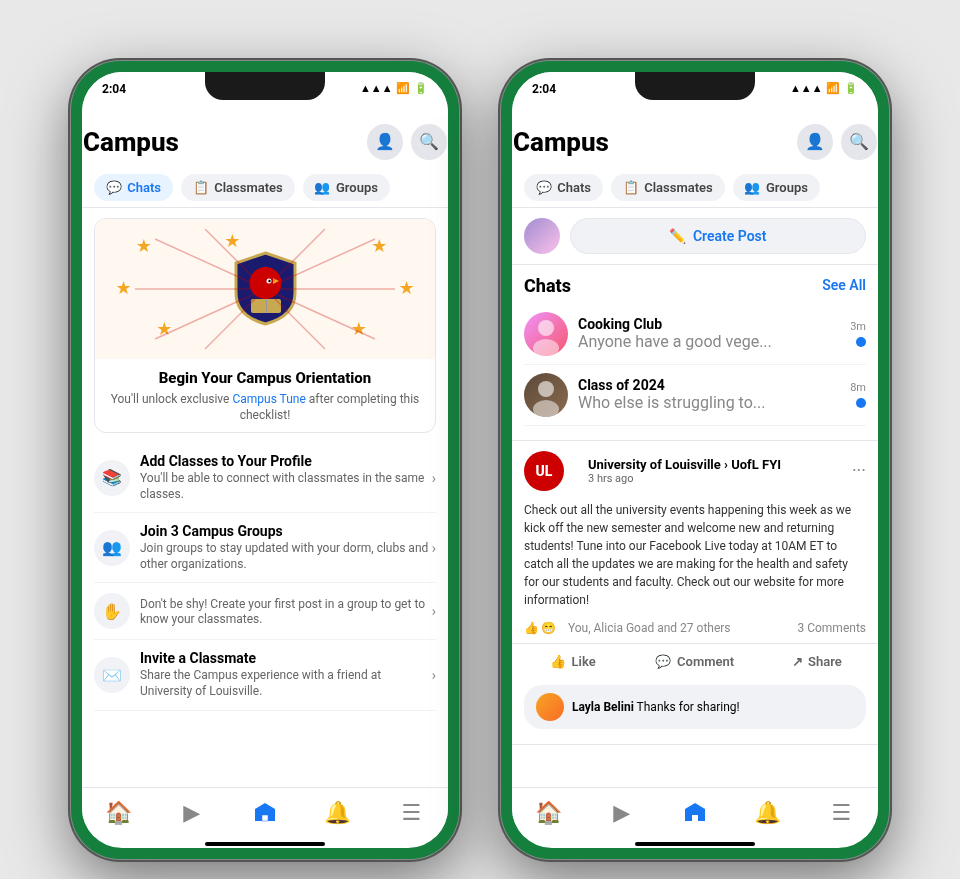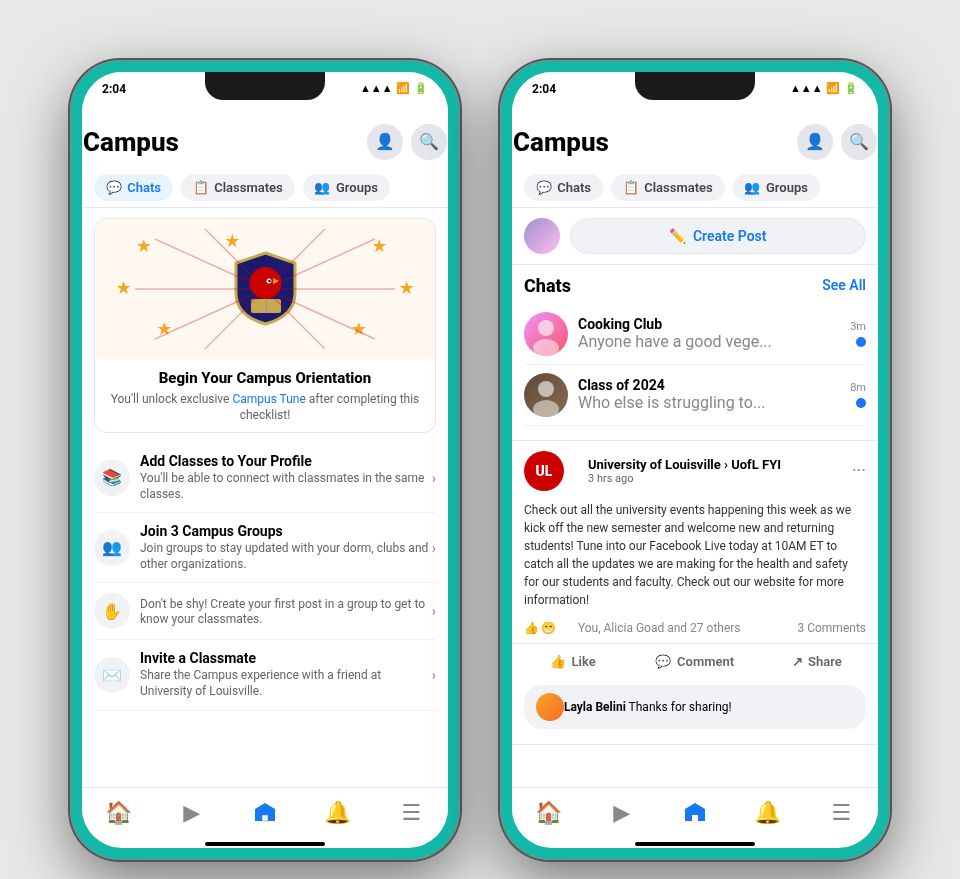--- a/index.html
+++ b/index.html
@@ -17,21 +17,21 @@
       gap: 40px;
       align-items: center;
       background: #e8e8e8;
       width: 960px;
       height: 879px;
       justify-content: center;
     }
     .phone {
       width: 390px;
       height: 800px;
-      background: #14b8a6;
+      background: #15803d;
       border-radius: 50px;
       padding: 12px;
       box-shadow: 0 0 0 2px #555, 0 20px 60px rgba(0,0,0,0.5), inset 0 0 0 1px #888;
       position: relative;
     }
     .phone-inner {
       width: 100%;
       height: 100%;
       background: #fff;
       border-radius: 40px;
@@ -449,20 +449,21 @@
       color: #666;
       cursor: pointer;
     }
     .comment-bubble {
       background: #f0f2f5;
       margin: 6px 12px 15px;
       padding: 8px 12px;
       border-radius: 18px;
       display: flex;
       align-items: center;
+      gap: 8px;
     }
     .comment-avatar {
       width: 28px;
       height: 28px;
       border-radius: 50%;
       background: #ddd;
       flex-shrink: 0;
     }
     .comment-text {
       font-size: 12px;
@@ -722,21 +723,21 @@
               <div class="post-author">University of Louisville › UofL FYI</div>
               <div class="post-author-sub">3 hrs ago</div>
             </div>
             <div class="post-more">···</div>
           </div>
           <div class="post-body">Check out all the university events happening this week as we kick off the new semester and welcome new and returning students! Tune into our Facebook Live today at 10AM ET to catch all the updates we are making for the health and safety for our students and faculty. Check out our website for more information!</div>
           <div class="post-reactions">
             <div class="reaction-icons">
               <span>👍</span>
               <span>😁</span>
-              <span style="margin-left:20px;">You, Alicia Goad and 27 others</span>
+              <span style="margin-left:10px;">You, Alicia Goad and 27 others</span>
             </div>
             <span>3 Comments</span>
           </div>
           <div class="post-actions">
             <div class="action-btn">
               <span>👍</span>
               <span>Like</span>
             </div>
             <div class="action-btn">
               <span>💬</span>

